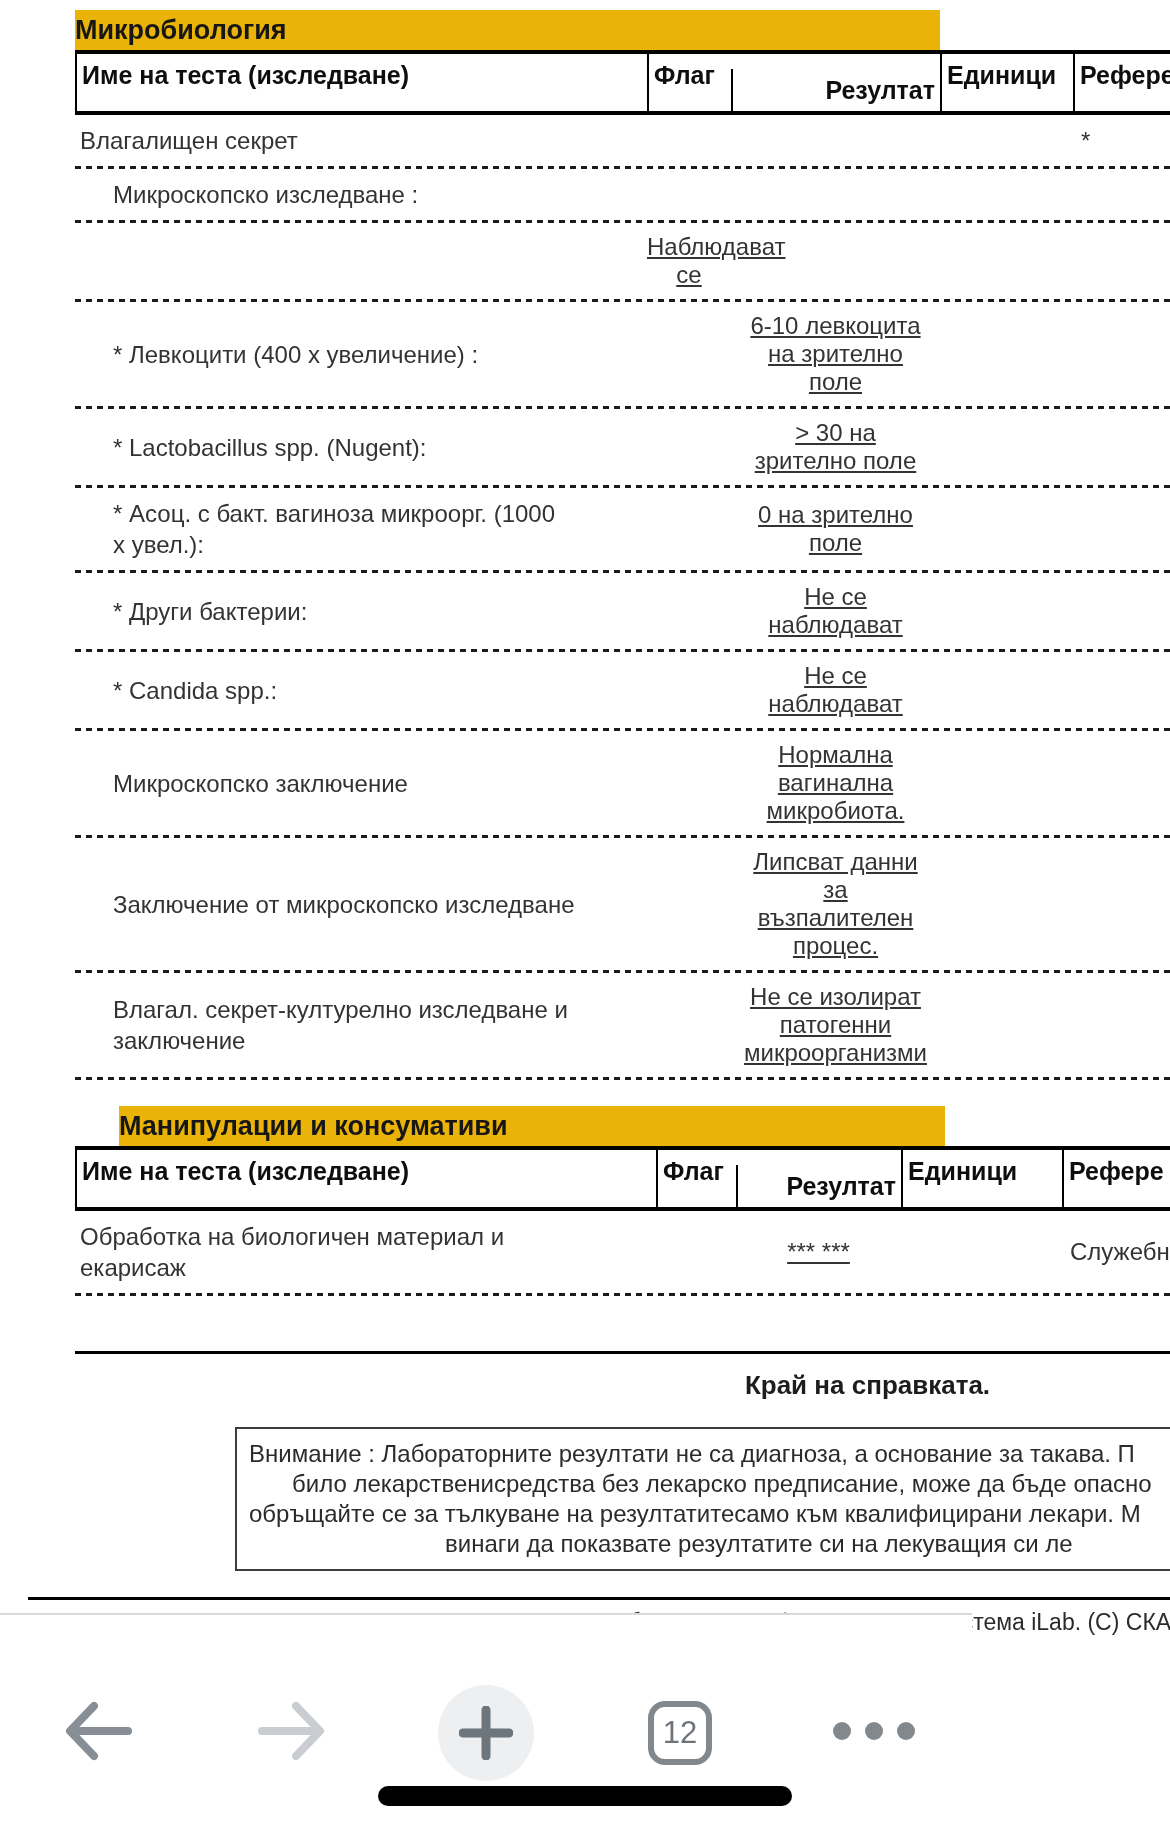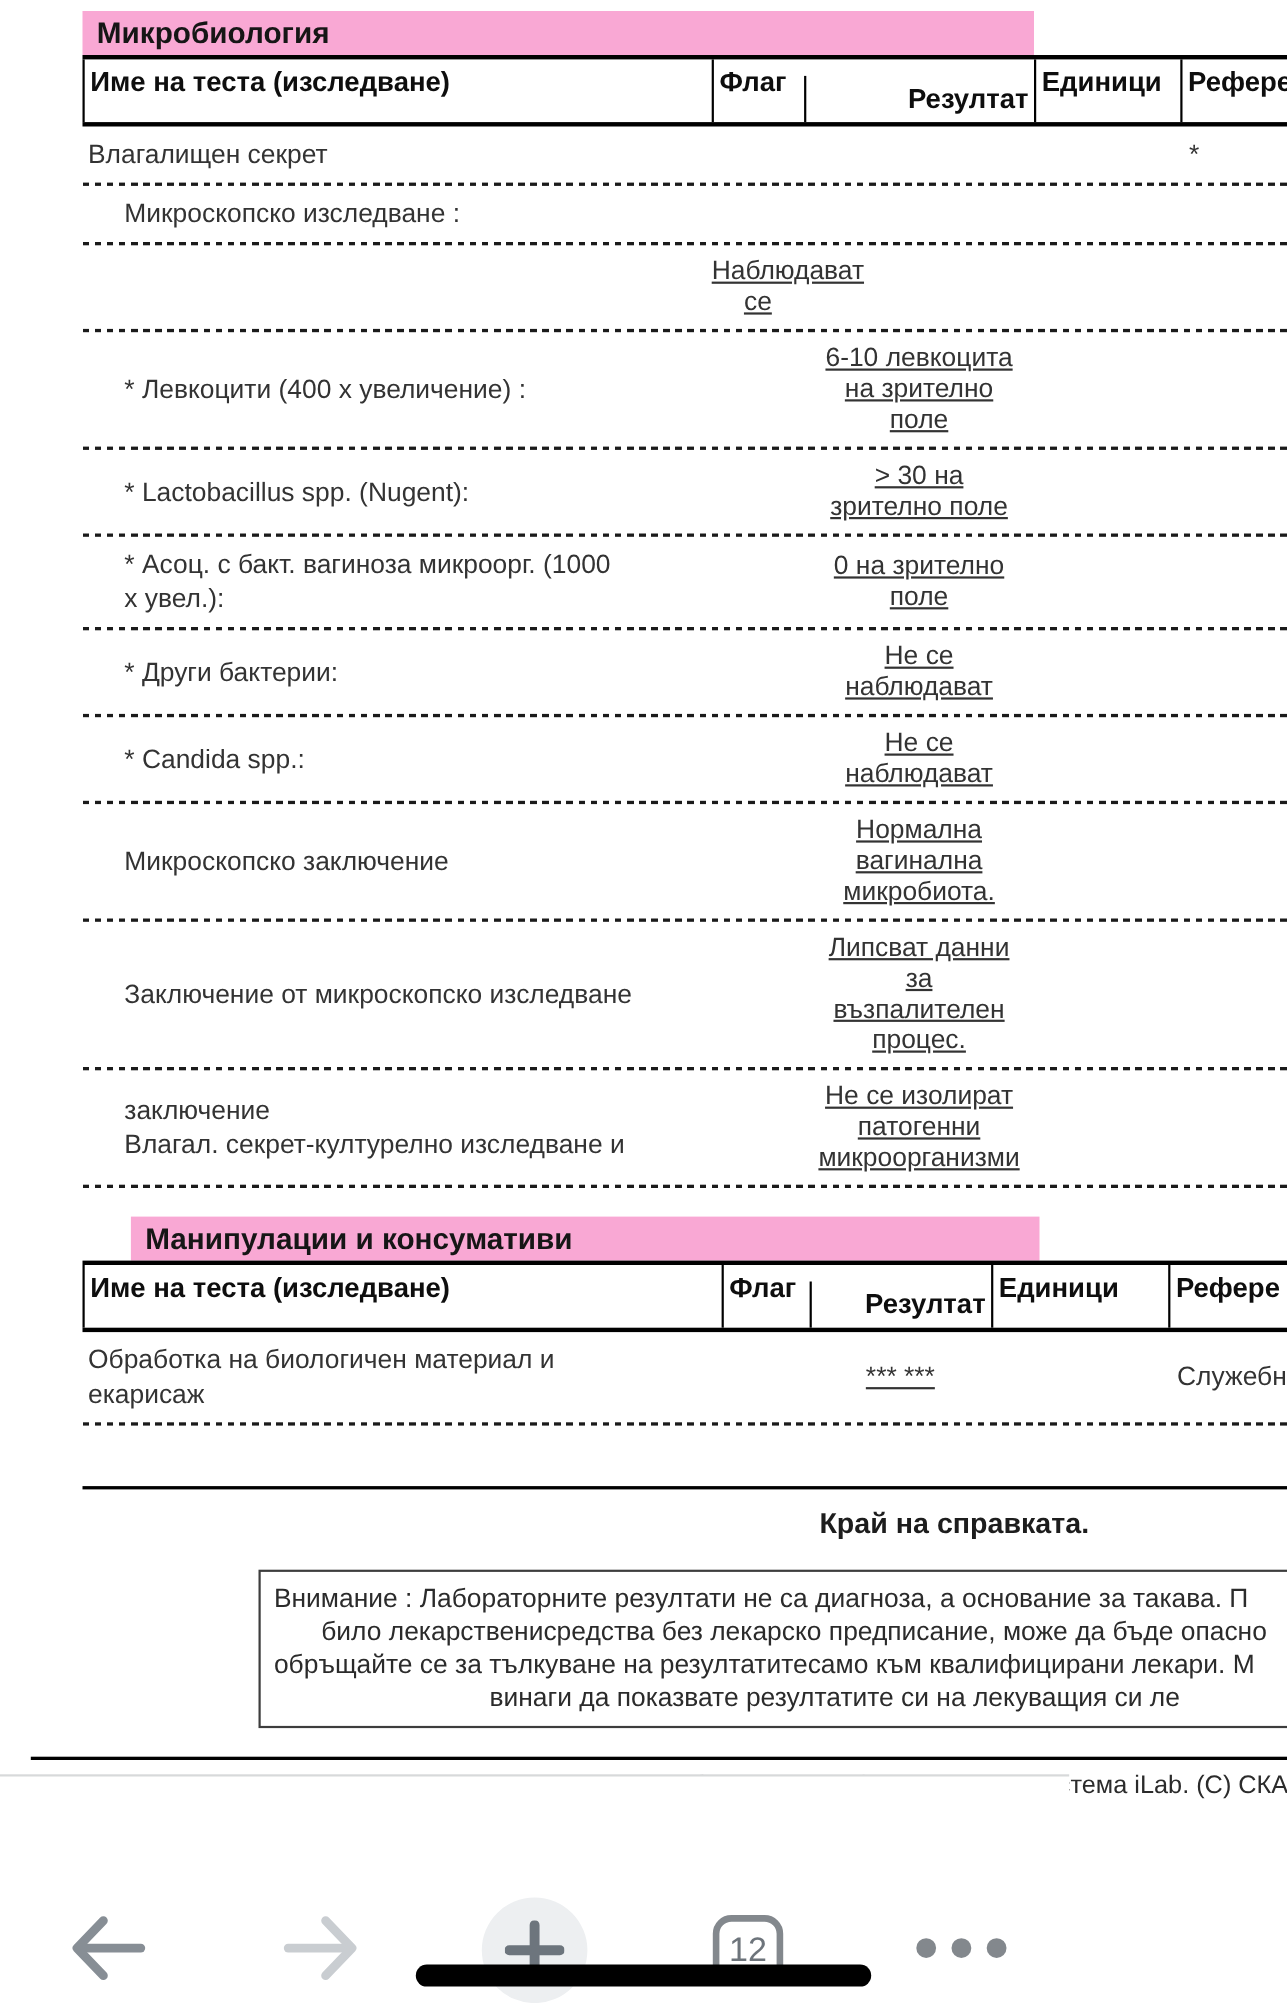--- a/index.html
+++ b/index.html
@@ -1,21 +1,21 @@
 <!DOCTYPE html>
 <html><head>
 <meta charset="utf-8">
 <style>
   html,body{margin:0;padding:0;background:#fff;}
   .screen{position:relative;width:1170px;height:1821px;background:#fff;overflow:hidden;
           font-family:"Liberation Sans",sans-serif;color:#2e2e2e;}
   .doc{position:absolute;left:0;top:0;width:1585px;padding:10px 0 0 75px;}
 
-  .section-bar{height:40px;background:#f9a8d4;display:flex;align-items:center;
-               padding-left:13px;box-sizing:border-box;font-weight:bold;font-size:27px;color:#161616;}
+  .section-bar{height:40px;background:#eab308;display:flex;align-items:center;
+               padding-left:0;box-sizing:border-box;font-weight:bold;font-size:27px;color:#161616;}
   .bar1{width:865px;}
   .bar2{width:826px;margin-top:26px;margin-left:44px;}
 
   .t1row{display:grid;grid-template-columns:572px 84px 209px 133px 1fr;}
   .t2row{display:grid;grid-template-columns:581px 80px 165px 161px 1fr;}
 
   .thead{border-top:4px solid #000;border-bottom:4px solid #000;font-weight:bold;font-size:25px;color:#0e0e0e;}
   .thead .hc{border-left:2px solid #000;padding:6px 5px;line-height:30px;white-space:nowrap;overflow:hidden;}
   .thead .hc.right{text-align:right;margin-top:15px;}
 
@@ -36,21 +36,21 @@
            border:2px solid #3d3d3d;padding:10px 0;font-size:24px;color:#2b2b2b;}
   .warnbox .wline{line-height:30px;white-space:nowrap;padding-left:12px;}
   .warnbox .wline:nth-child(2){padding-left:55px;}
   .warnbox .wline:nth-child(4){padding-left:208px;}
 
   .footrule{height:3px;background:#000;margin-top:26px;margin-left:-47px;width:1632px;}
   .footer-line{margin-top:9px;padding-left:5px;font-size:23px;color:#2b2b2b;white-space:nowrap;}
 
   .toolbar{position:absolute;left:0;bottom:0;width:972px;height:208px;background:#fff;
            border-top:2px solid #d7d9da;box-sizing:border-box;
-           display:flex;justify-content:space-between;align-items:flex-end;padding:29px 50px 0;}
+           display:flex;justify-content:space-between;align-items:center;padding:29px 50px 0;}
   .tool{width:96px;height:96px;display:flex;align-items:center;justify-content:center;}
   .plus-bg{width:96px;height:96px;border-radius:50%;background:#edeff1;display:flex;align-items:center;justify-content:center;}
   .tabs-btn{width:64px;height:64px;box-sizing:border-box;border:6px solid #83888d;border-radius:17px;
             display:flex;align-items:center;justify-content:center;font-size:31px;color:#6d747b;}
   .home-indicator{position:absolute;bottom:15px;left:50%;transform:translateX(-50%);
                   width:414px;height:20px;border-radius:10px;background:#000;}
 </style>
 </head>
 <body>
 
@@ -199,22 +199,22 @@
         <span>възпалителен</span>
         <span>процес.</span>
       </div>
       <div class="units"></div>
         <div class="ref"></div>
     </div>
     <div class="dash"></div>
 
     <div class="row t1row indent">
       <div class="name">
+        <span>Влагал. секрет-културелно изследване и</span>
         <span>заключение</span>
-        <span>Влагал. секрет-културелно изследване и</span>
       </div>
       <div class="flag"></div>
       <div class="result">
         <span>Не се изолират</span>
         <span>патогенни</span>
         <span>микроорганизми</span>
       </div>
       <div class="units"></div>
         <div class="ref"></div>
     </div>

